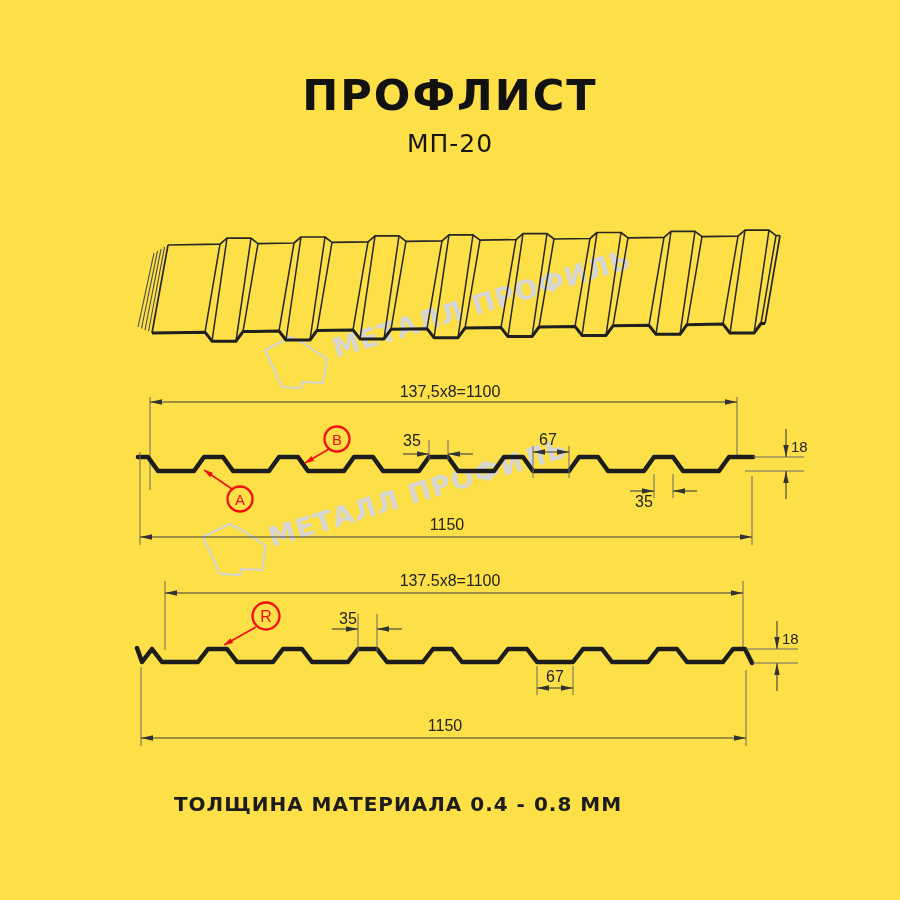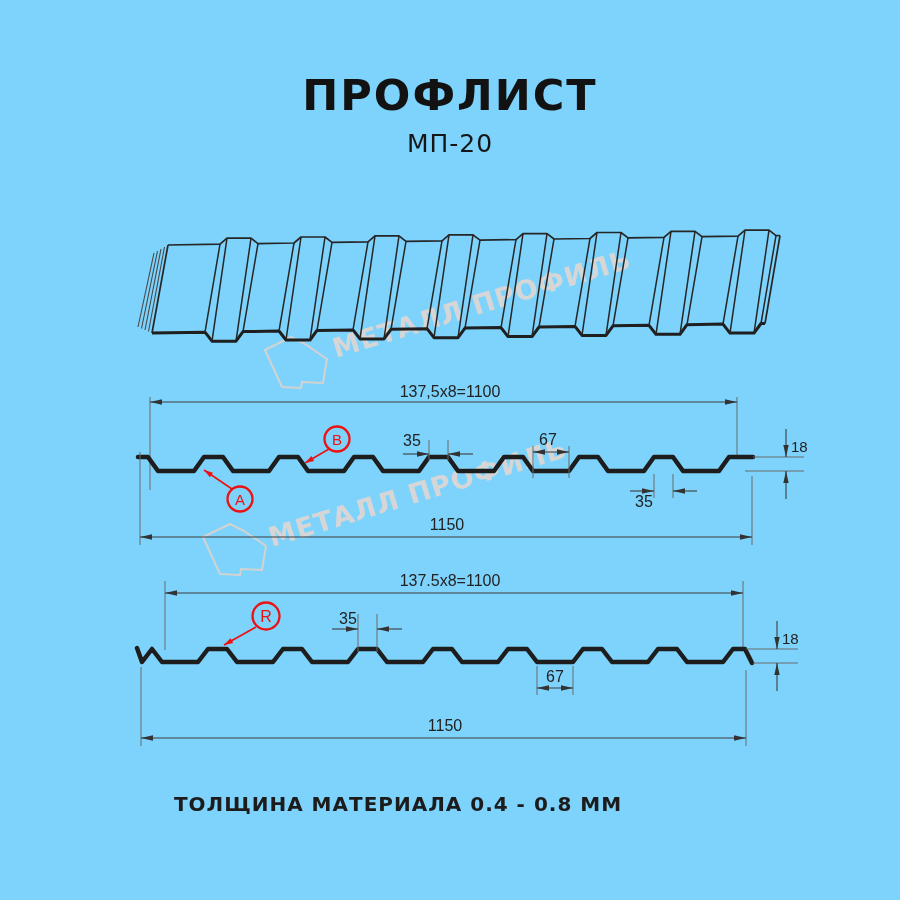--- a/index.html
+++ b/index.html
@@ -1,16 +1,16 @@
 <!DOCTYPE html>
 <html><head>
 <meta charset="utf-8">
 <style>
   html,body{margin:0;padding:0;background:#fff;}
-  .canvas{position:relative;width:900px;height:900px;background:#7dd3fc;overflow:hidden;
+  .canvas{position:relative;width:900px;height:900px;background:#fde047;overflow:hidden;
           font-family:"Liberation Sans",sans-serif;}
   .title-block{position:absolute;top:0;left:0;width:900px;text-align:center;}
   .main-title{margin-top:74px;font-family:"DejaVu Sans",sans-serif;font-weight:bold;
               font-size:43px;letter-spacing:2px;color:#121212;line-height:1.0;}
   .sub-title{margin-top:12px;font-family:"DejaVu Sans",sans-serif;font-weight:500;
              font-size:25px;letter-spacing:1px;color:#161616;}
   .footer-note{position:absolute;top:792px;left:0;width:796px;text-align:center;
                font-family:"DejaVu Sans",sans-serif;font-weight:bold;font-size:20px;
                letter-spacing:1px;color:#1c1c1c;}
   svg{position:absolute;top:0;left:0;}

